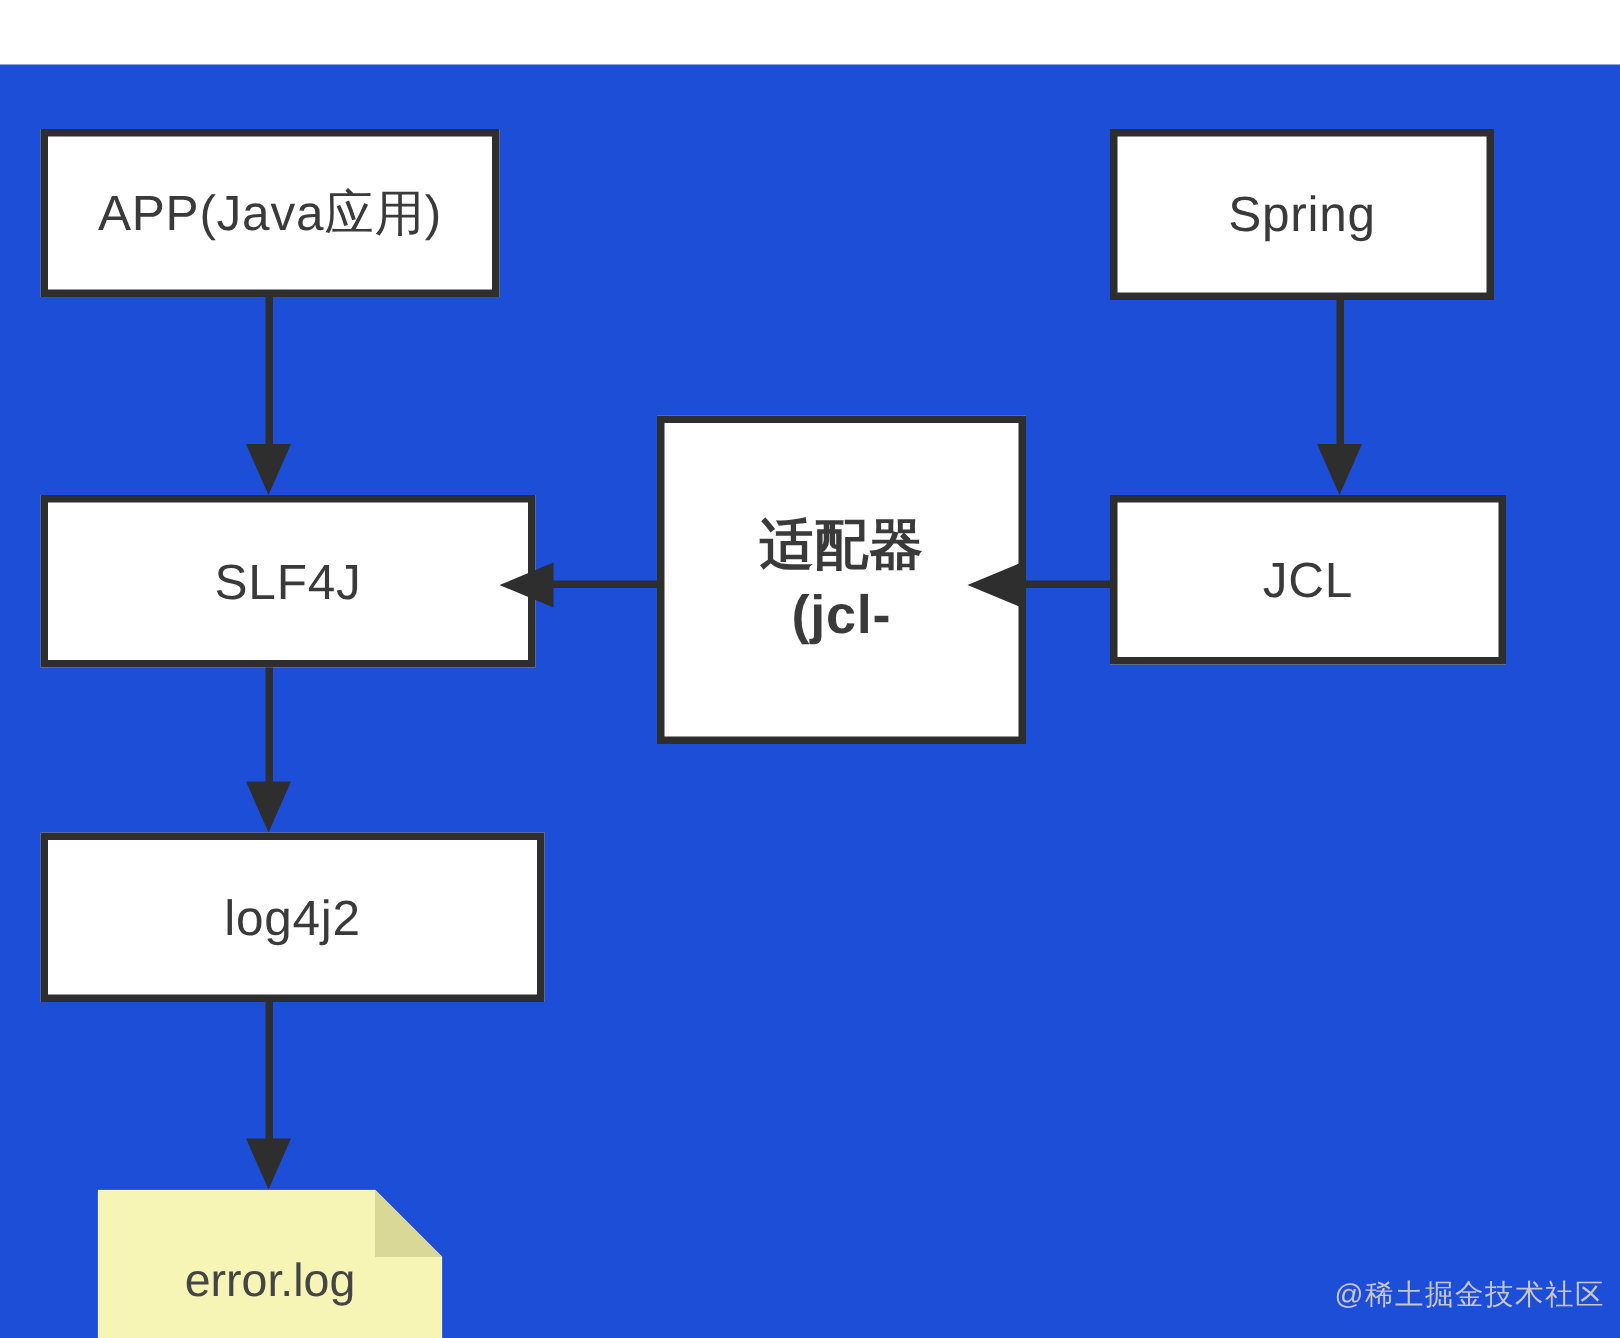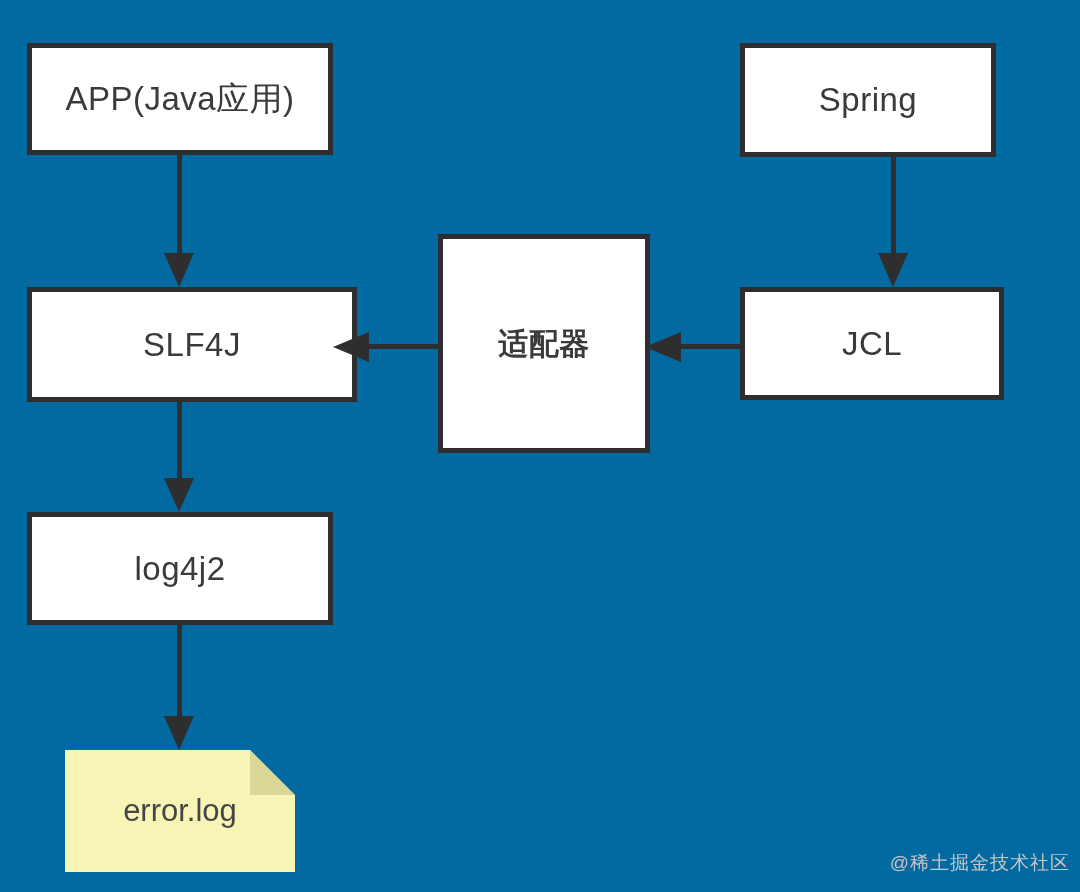--- a/index.html
+++ b/index.html
@@ -4,40 +4,41 @@
 <style>
   * { margin: 0; padding: 0; box-sizing: border-box; }
   html, body { background: #ffffff; }
   body {
     font-family: "Liberation Sans", "DejaVu Sans", sans-serif;
     width: 1080px; height: 892px;
     position: relative; overflow: hidden;
   }
   #canvas {
     position: absolute; inset: 0;
-    background: #0369a1;
+    background: #1d4ed8;
+    margin-top: 43px;
   }
   .node {
     position: absolute;
     background: #ffffff;
     border: 5px solid #2e2e2e;
     display: flex; align-items: center; justify-content: center;
     text-align: center;
     color: #3a3a3a;
     font-size: 33px;
     letter-spacing: 0.5px;
   }
   #node-app     { left: 27px;  top: 43px;  width: 306px; height: 112px; }
   #node-spring  { left: 740px; top: 43px;  width: 256px; height: 114px; }
   #node-slf4j   { left: 27px;  top: 287px; width: 330px; height: 115px; }
   #node-jcl     { left: 740px; top: 287px; width: 264px; height: 113px; }
-  #node-log4j2  { left: 27px;  top: 512px; width: 306px; height: 113px; }
+  #node-log4j2  { left: 27px;  top: 512px; width: 336px; height: 113px; }
   #node-adapter {
-    left: 438px; top: 234px; width: 212px; height: 219px;
-    font-weight: 700; font-size: 30px; line-height: 1.3;
+    left: 438px; top: 234px; width: 246px; height: 219px;
+    font-weight: 700; font-size: 36px; line-height: 1.3;
   }
   .adapter-lines { display: block; }
   .adapter-lines span { display: block; }
 
   
   #node-errorlog {
     position: absolute;
     left: 65px; top: 750px; width: 230px; height: 122px;
     background: #f6f5b6;
     clip-path: polygon(0 0, calc(100% - 45px) 0, 100% 45px, 100% 100%, 0 100%);
@@ -98,20 +99,21 @@
     <span>SLF4J</span>
   </div>
 
   <div class="node" id="node-jcl">
     <span>JCL</span>
   </div>
 
   <div class="node" id="node-adapter">
     <span class="adapter-lines">
       <span>适配器</span>
+      <span>(jcl-</span>
     </span>
   </div>
 
   <div class="node" id="node-log4j2">
     <span>log4j2</span>
   </div>
 
   <div id="node-errorlog">
     <span class="fold"></span>
     <span>error.log</span>

